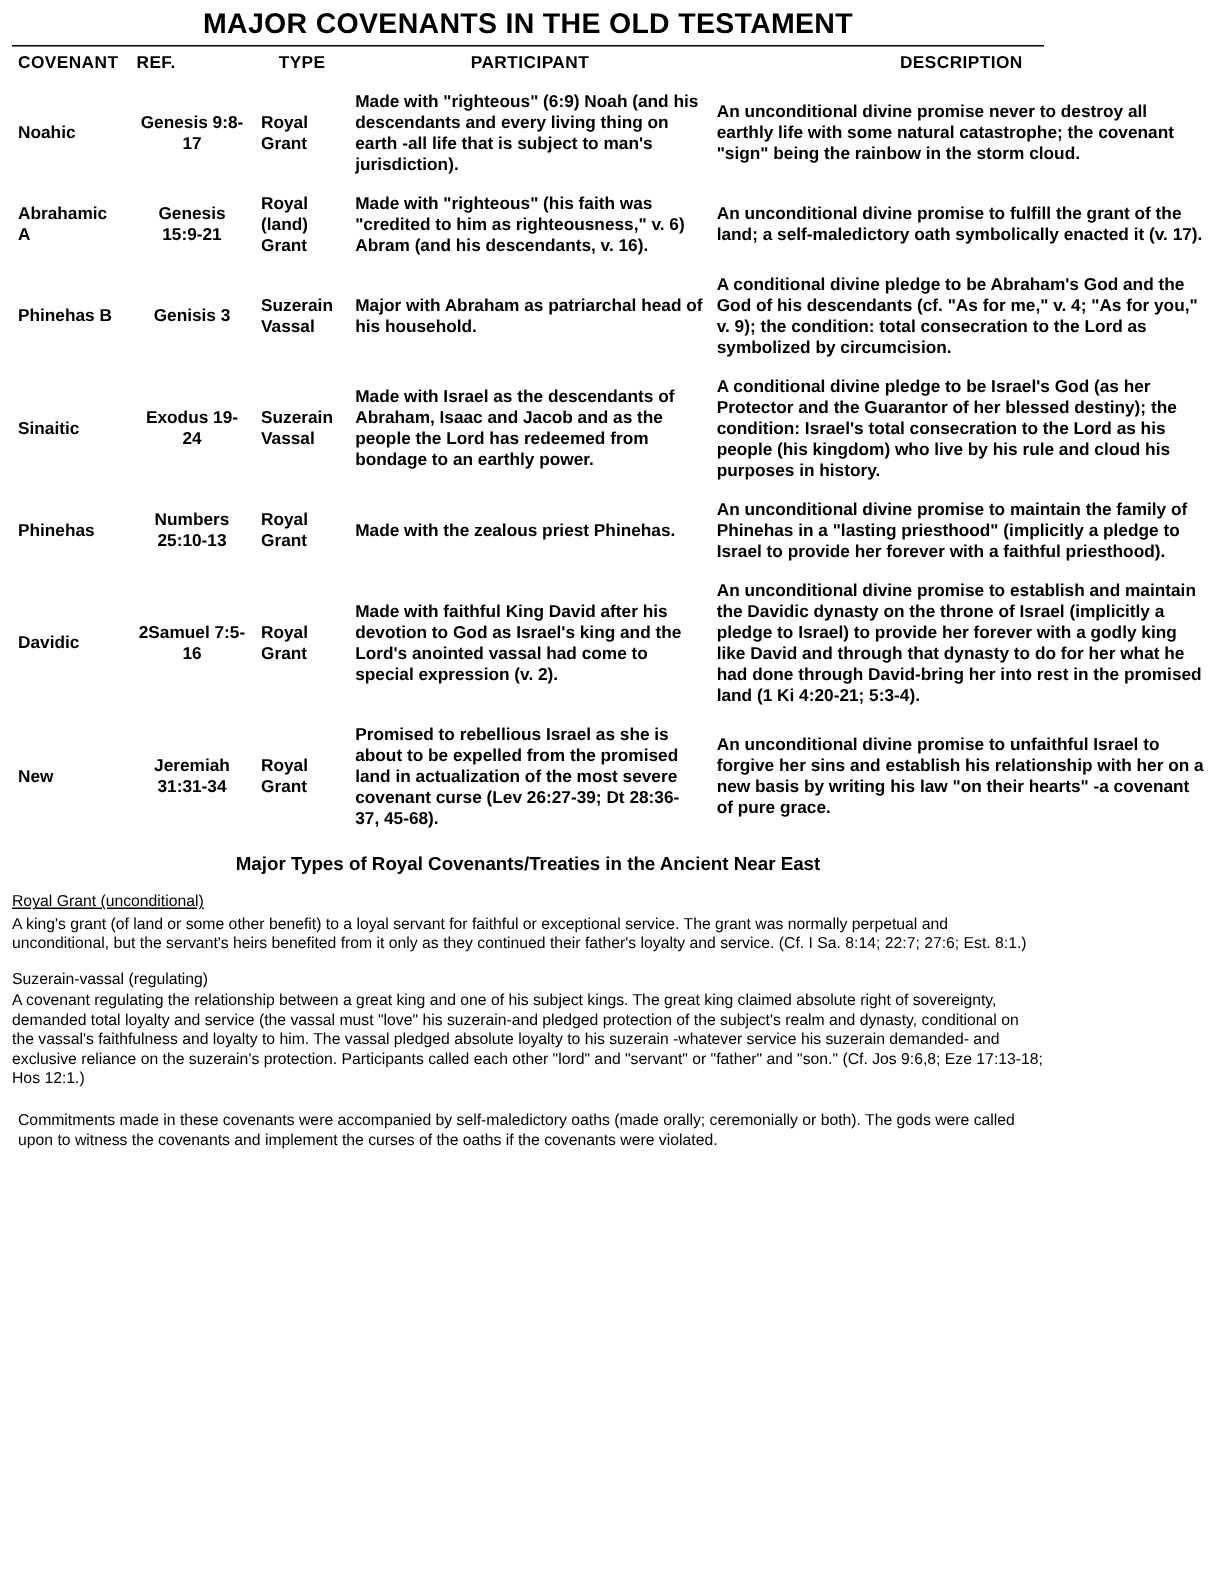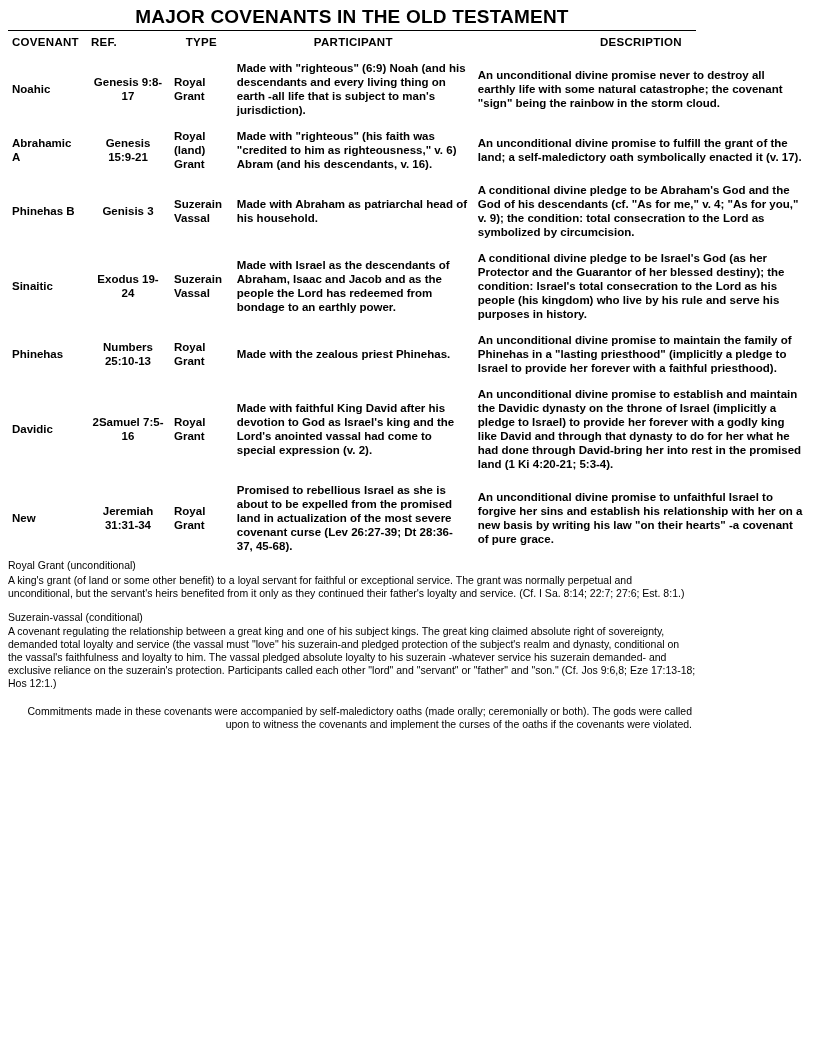--- a/index.html
+++ b/index.html
@@ -89,34 +89,34 @@
   }
   .notes {
     margin: 0 8px;
     font-size: 10.5px;
     line-height: 1.25;
   }
   .note-block {
     margin-bottom: 11px;
   }
   .note-head {
+    text-decoration: underline;
     margin-bottom: 1px;
   }
   .note-head.plain {
     text-decoration: none;
   }
   .note-body {
     text-align: left;
   }
   .footer-note {
     margin: 0 12px;
     font-size: 10.5px;
     line-height: 1.25;
     margin-top: 14px;
-    text-align: right;
   }
 </style>
 </head>
 <body>
 
 <div class="page">
 
   <div class="doc-title">MAJOR COVENANTS IN THE OLD TESTAMENT</div>
   <div class="rule"></div>
 
@@ -149,29 +149,29 @@
         <td class="c-name">Abrahamic A</td>
         <td class="c-ref">Genesis 15:9-21</td>
         <td class="c-type">Royal (land) Grant</td>
         <td class="c-part">Made with "righteous" (his faith was "credited to him as righteousness," v. 6) Abram (and his descendants, v. 16).</td>
         <td class="c-desc">An unconditional divine promise to fulfill the grant of the land; a self-maledictory oath symbolically enacted it (v. 17).</td>
       </tr>
       <tr>
         <td class="c-name">Phinehas B</td>
         <td class="c-ref">Genisis 3</td>
         <td class="c-type">Suzerain Vassal</td>
-        <td class="c-part">Made with Abraham as patriarchal head of his household.</td>
+        <td class="c-part">Major with Abraham as patriarchal head of his household.</td>
         <td class="c-desc">A conditional divine pledge to be Abraham's God and the God of his descendants (cf. "As for me," v. 4; "As for you," v. 9); the condition: total consecration to the Lord as symbolized by circumcision.</td>
       </tr>
       <tr>
         <td class="c-name">Sinaitic</td>
         <td class="c-ref">Exodus 19-24</td>
         <td class="c-type">Suzerain Vassal</td>
         <td class="c-part">Made with Israel as the descendants of Abraham, Isaac and Jacob and as the people the Lord has redeemed from bondage to an earthly power.</td>
-        <td class="c-desc">A conditional divine pledge to be Israel's God (as her Protector and the Guarantor of her blessed destiny); the condition: Israel's total consecration to the Lord as his people (his kingdom) who live by his rule and serve his purposes in history.</td>
+        <td class="c-desc">A conditional divine pledge to be Israel's God (as her Protector and the Guarantor of her blessed destiny); the condition: Israel's total consecration to the Lord as his people (his kingdom) who live by his rule and cloud his purposes in history.</td>
       </tr>
       <tr>
         <td class="c-name">Phinehas</td>
         <td class="c-ref">Numbers 25:10-13</td>
         <td class="c-type">Royal Grant</td>
         <td class="c-part">Made with the zealous priest Phinehas.</td>
         <td class="c-desc">An unconditional divine promise to maintain the family of Phinehas in a "lasting priesthood" (implicitly a pledge to Israel to provide her forever with a faithful priesthood).</td>
       </tr>
       <tr>
         <td class="c-name">Davidic</td>
@@ -183,29 +183,30 @@
       <tr>
         <td class="c-name">New</td>
         <td class="c-ref">Jeremiah 31:31-34</td>
         <td class="c-type">Royal Grant</td>
         <td class="c-part">Promised to rebellious Israel as she is about to be expelled from the promised land in actualization of the most severe covenant curse (Lev 26:27-39; Dt 28:36-37, 45-68).</td>
         <td class="c-desc">An unconditional divine promise to unfaithful Israel to forgive her sins and establish his relationship with her on a new basis by writing his law "on their hearts" -a covenant of pure grace.</td>
       </tr>
     </tbody>
   </table>
 
+  <div class="subtitle">Major Types of Royal Covenants/Treaties in the Ancient Near East</div>
 
   <div class="notes">
     <div class="note-block">
       <div class="note-head">Royal Grant (unconditional)</div>
       <div class="note-body">A king's grant (of land or some other benefit) to a loyal servant for faithful or exceptional service. The grant was normally perpetual and unconditional, but the servant's heirs benefited from it only as they continued their father's loyalty and service. (Cf. I Sa. 8:14; 22:7; 27:6; Est. 8:1.)</div>
     </div>
     <div class="note-block">
     </div>
     <div class="note-block">
-      <div class="note-head plain">Suzerain-vassal (conditional)</div>
+      <div class="note-head plain">Suzerain-vassal (regulating)</div>
       <div class="note-body">A covenant regulating the relationship between a great king and one of his subject kings. The great king claimed absolute right of sovereignty, demanded total loyalty and service (the vassal must "love" his suzerain-and pledged protection of the subject's realm and dynasty, conditional on the vassal's faithfulness and loyalty to him. The vassal pledged absolute loyalty to his suzerain -whatever service his suzerain demanded- and exclusive reliance on the suzerain's protection. Participants called each other "lord" and "servant" or "father" and "son." (Cf. Jos 9:6,8; Eze 17:13-18; Hos 12:1.)</div>
     </div>
   </div>
 
   <div class="footer-note">Commitments made in these covenants were accompanied by self-maledictory oaths (made orally; ceremonially or both). The gods were called upon to witness the covenants and implement the curses of the oaths if the covenants were violated.</div>
 
 </div>
 
 </body></html>

